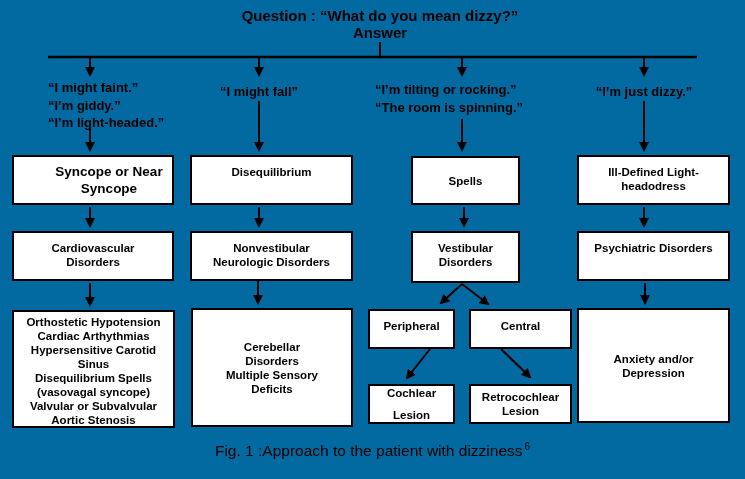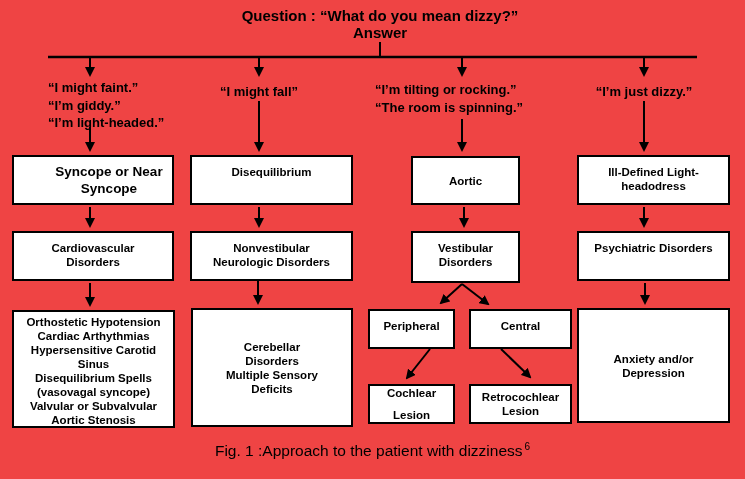--- a/index.html
+++ b/index.html
@@ -1,17 +1,17 @@
 <!DOCTYPE html>
 <html><head>
 <meta charset="utf-8">
 <style>
   html,body { margin:0; padding:0; background:#ffffff; }
   .canvas {
-    position:relative; width:745px; height:479px; background:#ef4444;
+    position:relative; width:745px; height:479px; background:#0369a1;
     color:#000; font-family:"Liberation Sans", sans-serif; overflow:hidden;
   }
   .title {
     position:absolute; left:155px; top:8px; width:450px;
     text-align:center; font-weight:bold; font-size:15px; line-height:16.5px;
   }
   .quote { position:absolute; font-weight:bold; font-size:13px; line-height:17.5px; white-space:nowrap; }
   .quote.qc { text-align:center; }
   .quote div { display:block; }
   .box {
@@ -91,21 +91,21 @@
   </div>
 
   <div class="box mid big" style="left:12px; top:155px; width:162px; height:50px;padding-left:32px;">
     <span class="ln">Syncope or Near</span>
     <span class="ln">Syncope</span>
   </div>
   <div class="box top" style="left:190px; top:155px; width:163px; height:50px;">
     <span class="ln">Disequilibrium</span>
   </div>
   <div class="box mid" style="left:411px; top:156px; width:109px; height:49px;">
-    <span class="ln">Aortic</span>
+    <span class="ln">Spells</span>
   </div>
   <div class="box top" style="left:577px; top:155px; width:153px; height:50px;align-items:center;">
     <span class="ln">Ill-Defined Light-</span>
     <span class="ln">headodress</span>
   </div>
 
   <div class="box top" style="left:12px; top:231px; width:162px; height:50px;">
     <span class="ln">Cardiovascular</span>
     <span class="ln">Disorders</span>
   </div>

